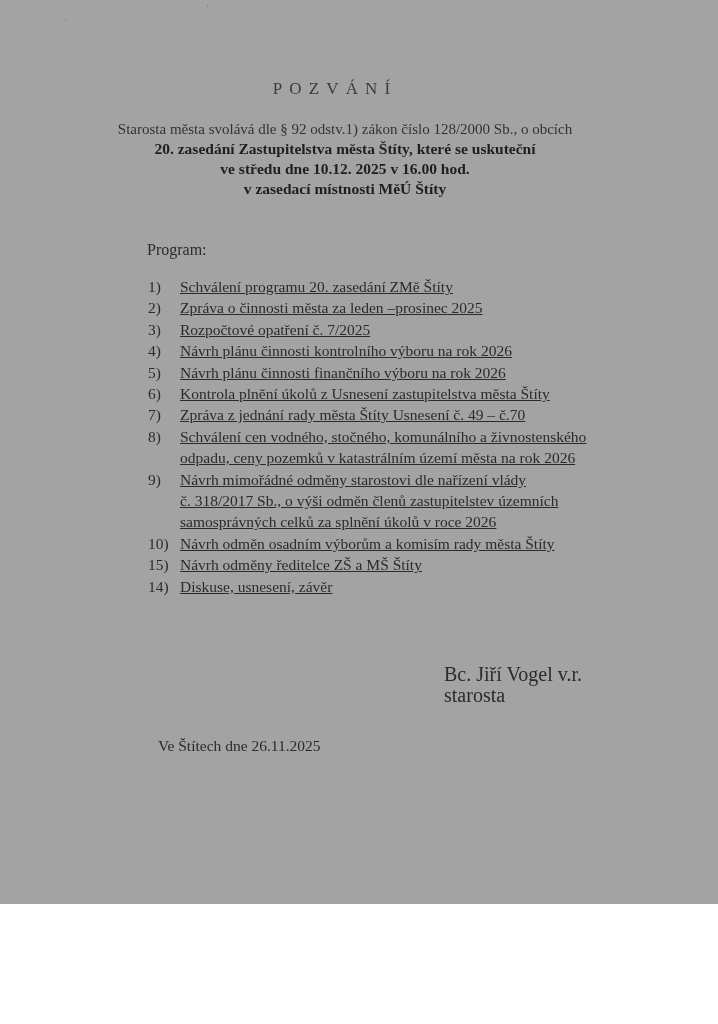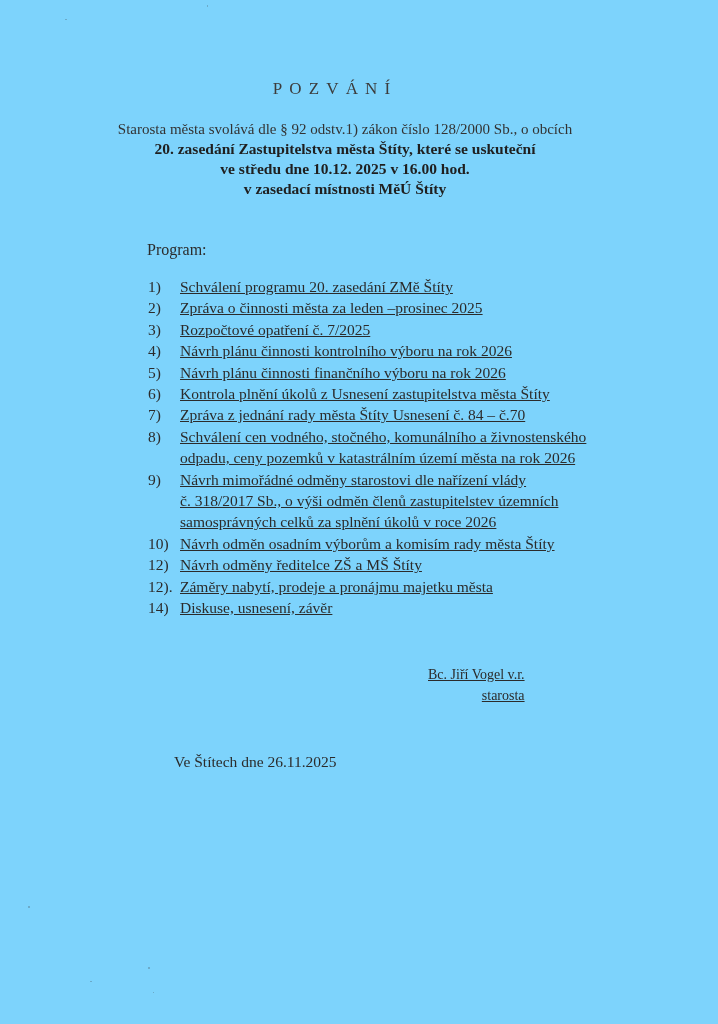--- a/index.html
+++ b/index.html
@@ -3,22 +3,22 @@
 <meta charset="utf-8">
 <style>
   html, body {
     margin: 0;
     padding: 0;
     background: #ffffff;
   }
   .page {
     position: relative;
     width: 718px;
-    height: 1024px;
-    background: #7dd3fc;
+    height: 904px;
+    background: #a3a3a3;
     overflow: hidden;
     font-family: "Liberation Serif", "DejaVu Serif", serif;
     color: #2e2e2e;
   }
   .doc-title {
     position: absolute;
     top: 79px;
     left: 0;
     width: 718px;
     text-align: center;
@@ -74,37 +74,35 @@
   .program-item .num {
     text-align: left;
   }
   .program-item .txt {
     white-space: pre-line;
     text-decoration: underline;
   }
   .signature-block {
     position: absolute;
     top: 664px;
-    left: 428px;
-    font-size: 14px;
+    left: 444px;
+    font-size: 20px;
     line-height: 21px;
     color: #2b2b2b;
-    text-decoration: underline;
   }
   .signature-role {
-    margin-left: 26px;
-    text-align: right;
+    margin-left: 0;
   }
   .date-line {
     position: absolute;
     top: 737px;
     left: 158px;
     font-size: 15.5px;
     color: #2b2b2b;
-    margin: 16px;
+    margin: 0;
   }
   .speck {
     position: absolute;
     border-radius: 50%;
     background: rgba(60, 60, 60, 0.35);
   }
 </style>
 </head>
 <body>
 
@@ -141,44 +139,40 @@
     <li class="program-item">
       <span class="num">5)</span>
       <span class="txt">Návrh plánu činnosti finančního výboru na rok 2026</span>
     </li>
     <li class="program-item">
       <span class="num">6)</span>
       <span class="txt">Kontrola plnění úkolů z Usnesení zastupitelstva města Štíty</span>
     </li>
     <li class="program-item">
       <span class="num">7)</span>
-      <span class="txt">Zpráva z jednání rady města Štíty Usnesení č. 84  – č.70</span>
+      <span class="txt">Zpráva z jednání rady města Štíty Usnesení č. 49  – č.70</span>
     </li>
     <li class="program-item">
       <span class="num">8)</span>
       <span class="txt">Schválení cen vodného, stočného, komunálního a živnostenského
 odpadu, ceny pozemků v katastrálním území města na rok 2026</span>
     </li>
     <li class="program-item">
       <span class="num">9)</span>
       <span class="txt">Návrh mimořádné odměny starostovi dle nařízení vlády
 č. 318/2017 Sb., o výši odměn členů zastupitelstev územních
 samosprávných celků za splnění úkolů v roce 2026</span>
     </li>
     <li class="program-item">
       <span class="num">10)</span>
       <span class="txt">Návrh odměn osadním výborům a komisím rady města Štíty</span>
     </li>
     <li class="program-item">
-      <span class="num">12)</span>
+      <span class="num">15)</span>
       <span class="txt">Návrh odměny ředitelce ZŠ a MŠ Štíty</span>
-    </li>
-    <li class="program-item">
-      <span class="num">12).</span>
-      <span class="txt">Záměry nabytí, prodeje a pronájmu majetku města</span>
     </li>
     <li class="program-item">
       <span class="num">14)</span>
       <span class="txt">Diskuse, usnesení, závěr</span>
     </li>
   </ol>
 
   <div class="signature-block">
     <div class="signature-name">Bc. Jiří Vogel v.r.</div>
     <div class="signature-role">starosta</div>

